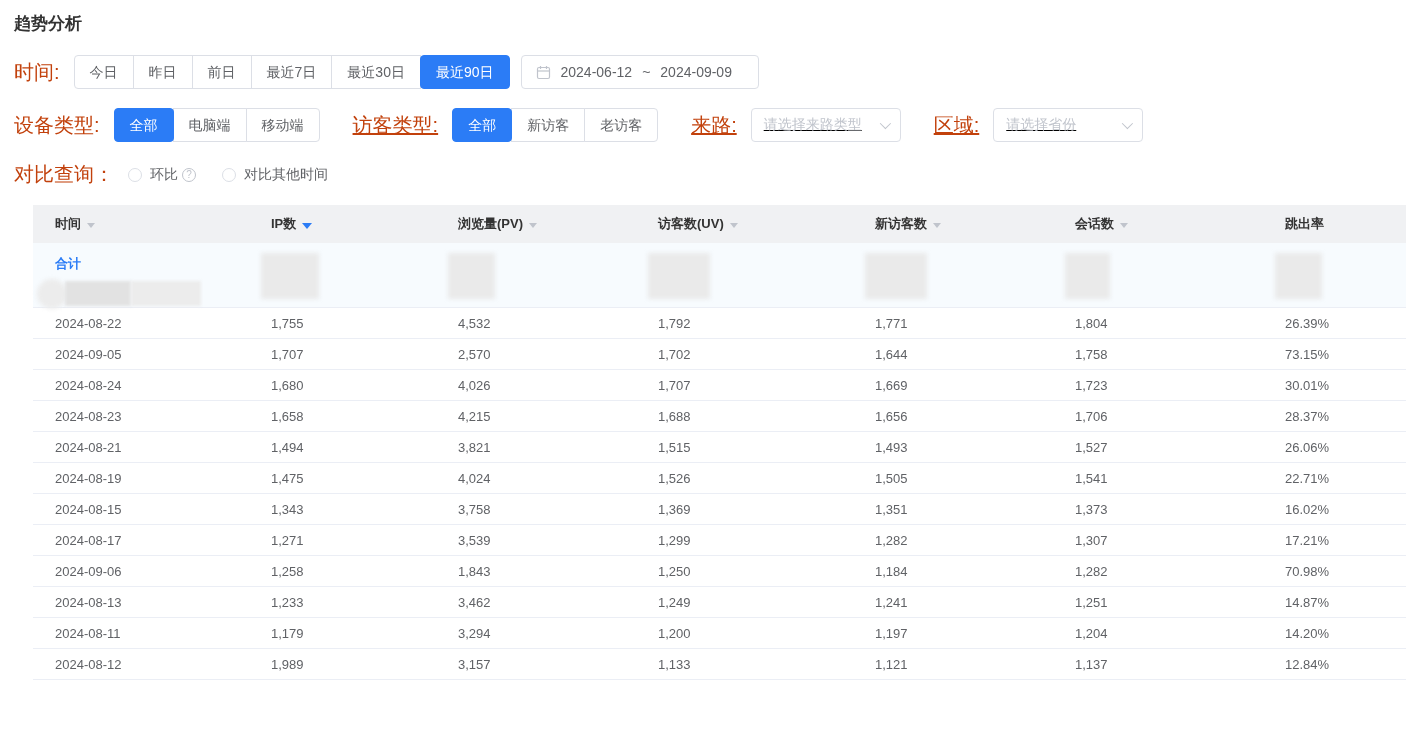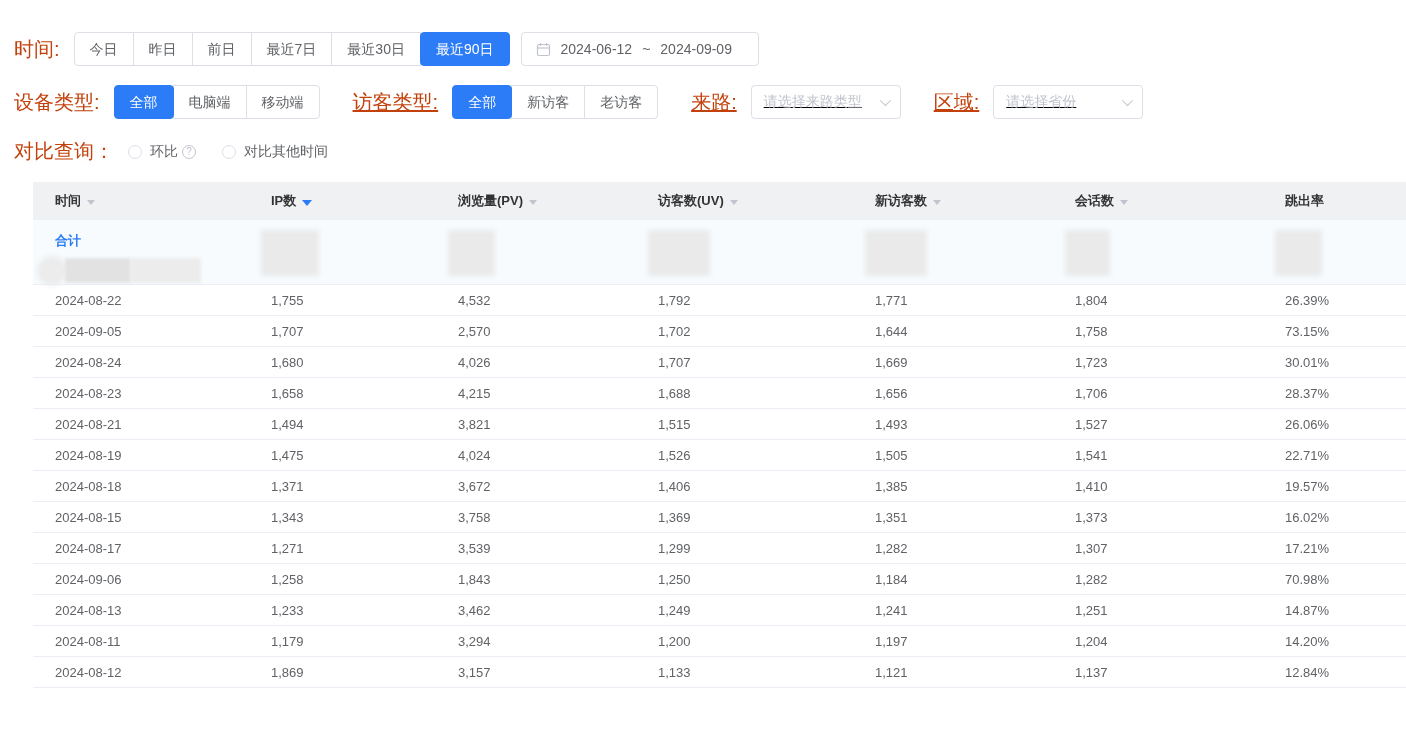--- a/index.html
+++ b/index.html
@@ -72,20 +72,21 @@
 
   .tbl-row { display:flex; align-items:center; height:31px; border-bottom:1px solid #ebeef5;
     color:#606266; }
   .td { white-space:nowrap; }
 </style>
 </head>
 <body>
 
 <div class="page">
 
+  <h1 class="page-title">趋势分析</h1>
 
   <div class="filter-row row-time">
     <span class="flabel">时间:</span>
     <div class="seg-group" id="time-seg">
         <button class="seg-btn">今日</button>
         <button class="seg-btn">昨日</button>
         <button class="seg-btn">前日</button>
         <button class="seg-btn">最近7日</button>
         <button class="seg-btn">最近30日</button>
         <button class="seg-btn active">最近90日</button>
@@ -249,29 +250,20 @@
         <div class="tbl-row">
           <div class="td c1">2024-08-19</div>
           <div class="td c2">1,475</div>
           <div class="td c3">4,024</div>
           <div class="td c4">1,526</div>
           <div class="td c5">1,505</div>
           <div class="td c6">1,541</div>
           <div class="td c7">22.71%</div>
         </div>
         <div class="tbl-row">
-          <div class="td c1">2024-08-18</div>
-          <div class="td c2">1,371</div>
-          <div class="td c3">3,672</div>
-          <div class="td c4">1,406</div>
-          <div class="td c5">1,385</div>
-          <div class="td c6">1,410</div>
-          <div class="td c7">19.57%</div>
-        </div>
-        <div class="tbl-row">
           <div class="td c1">2024-08-15</div>
           <div class="td c2">1,343</div>
           <div class="td c3">3,758</div>
           <div class="td c4">1,369</div>
           <div class="td c5">1,351</div>
           <div class="td c6">1,373</div>
           <div class="td c7">16.02%</div>
         </div>
         <div class="tbl-row">
           <div class="td c1">2024-08-17</div>
@@ -304,21 +296,21 @@
           <div class="td c1">2024-08-11</div>
           <div class="td c2">1,179</div>
           <div class="td c3">3,294</div>
           <div class="td c4">1,200</div>
           <div class="td c5">1,197</div>
           <div class="td c6">1,204</div>
           <div class="td c7">14.20%</div>
         </div>
         <div class="tbl-row">
           <div class="td c1">2024-08-12</div>
-          <div class="td c2">1,869</div>
+          <div class="td c2">1,989</div>
           <div class="td c3">3,157</div>
           <div class="td c4">1,133</div>
           <div class="td c5">1,121</div>
           <div class="td c6">1,137</div>
           <div class="td c7">12.84%</div>
         </div>
       </div>
   </div>
 
 </div>

